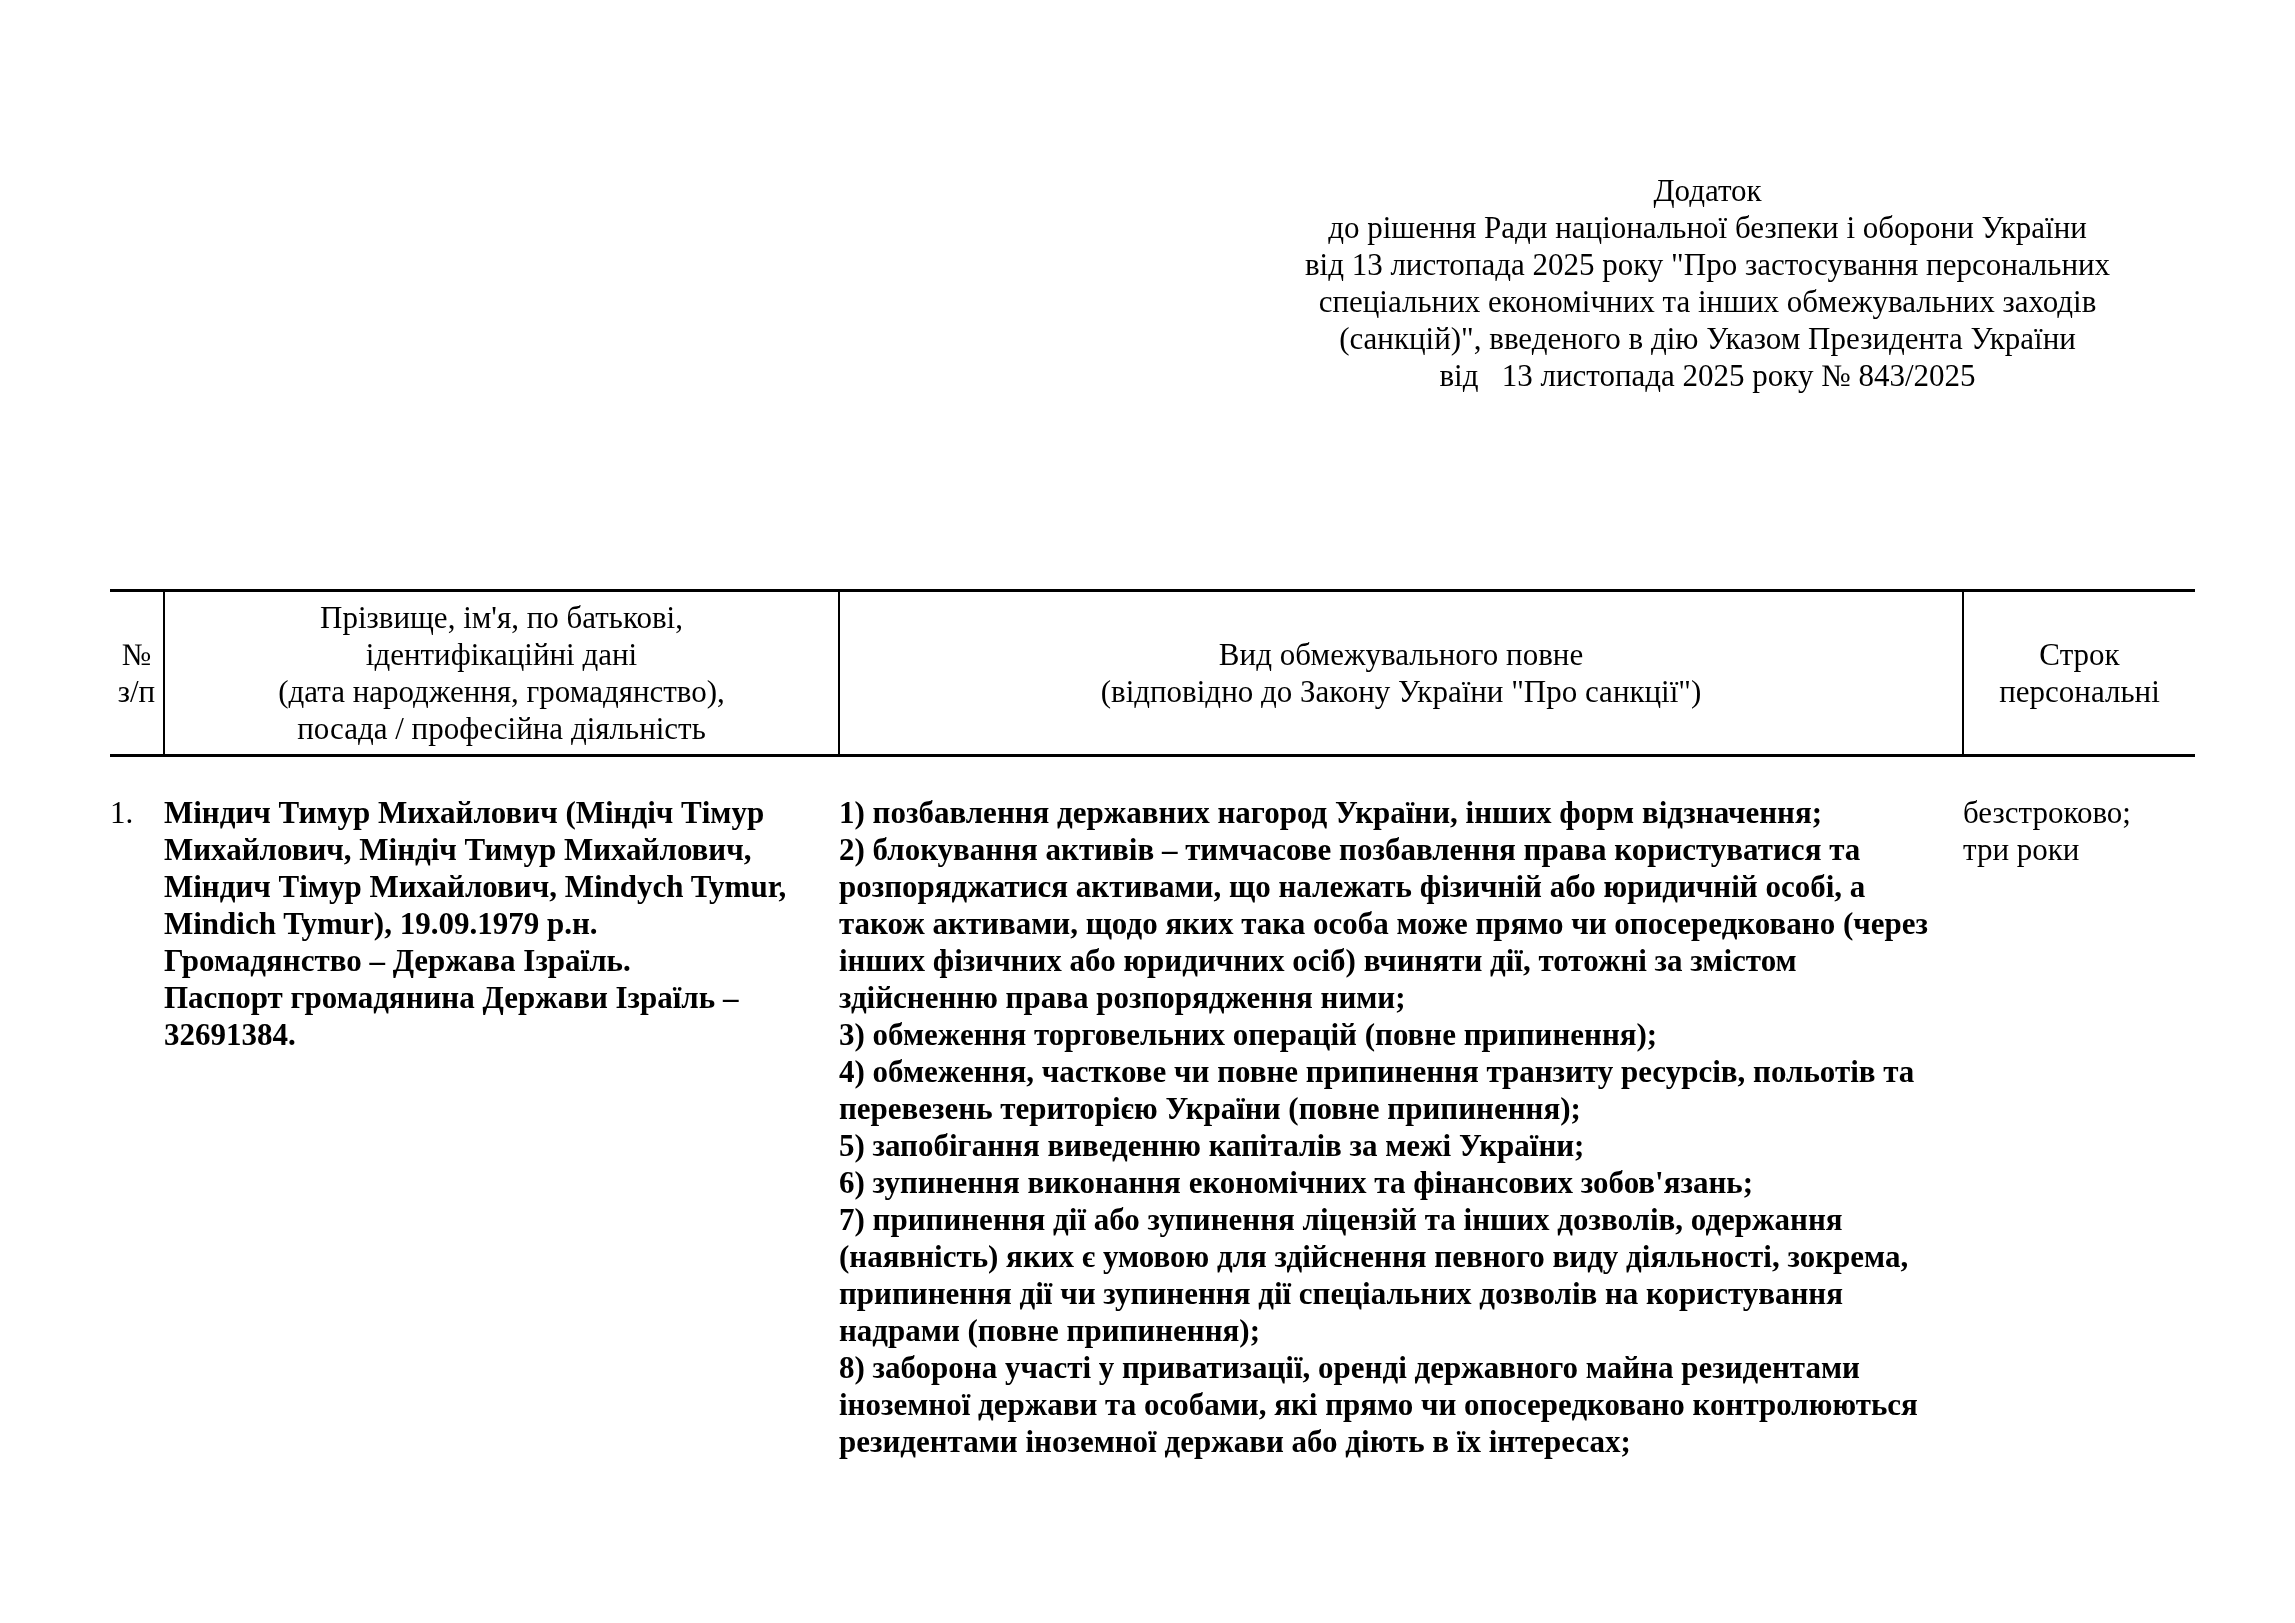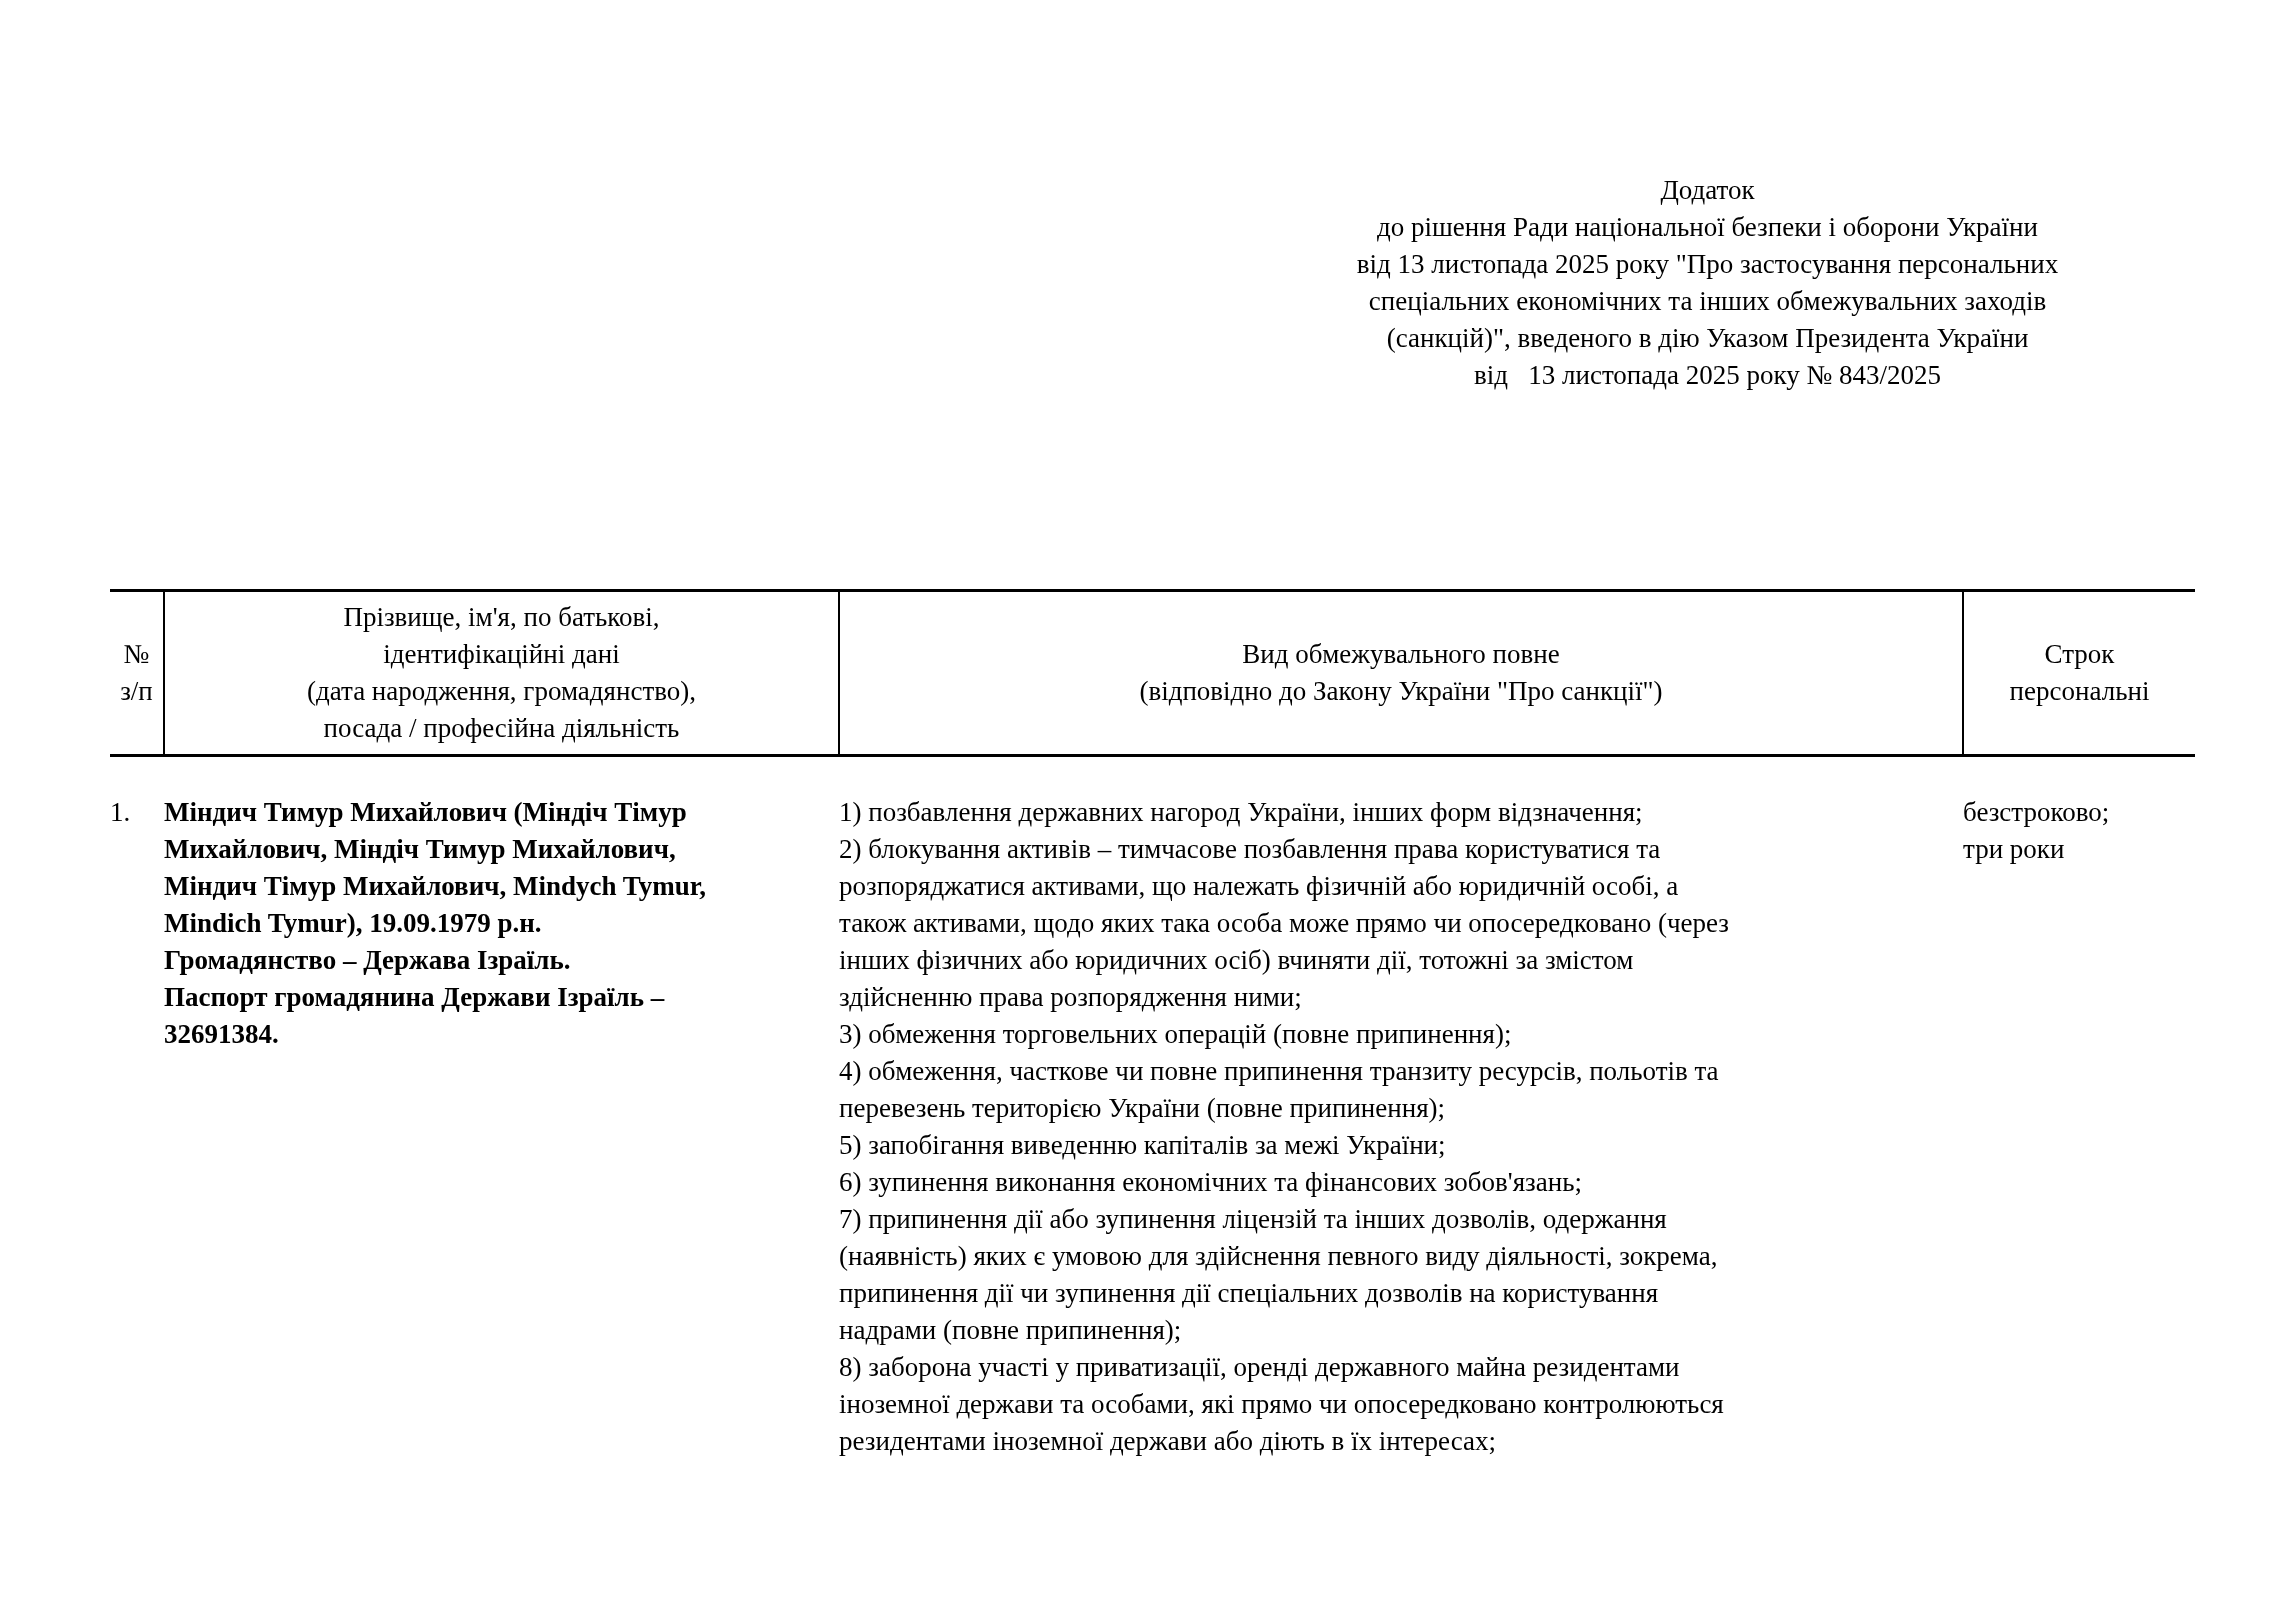--- a/index.html
+++ b/index.html
@@ -2,21 +2,21 @@
 <html style="font-size:10.5px"><head>
 <meta charset="utf-8">
 <style>
   html,body{margin:0;padding:0;background:#ffffff;}
   .page{
     position:relative;
     width:2295px;height:1623px;
     background:#ffffff;
     color:#000000;
     font-family:"Liberation Serif","DejaVu Serif",serif;
-    font-size:27px;
+    font-size:31px;
     line-height:37px;
     overflow:hidden;
   }
   .annex-header{
     position:absolute;
     left:1269px;top:172px;width:877px;
     text-align:center;
     white-space:pre-wrap;
   }
   .doc-title{
@@ -49,21 +49,21 @@
     vertical-align:top;
     padding:37px 0 0 0;
     white-space:pre-wrap;
   }
   .col-num-w{width:54px;}
   .col-person-w{width:675px;}
   .col-measures-w{width:1124px;}
   .col-term-w{width:232px;}
   .cell-num{padding-left:5.2px;}
   .cell-person{padding-left:15.7px;padding-right:23.6px;font-weight:bold;}
-  .cell-measures{padding-left:10.5px;padding-right:9.2px;}
+  .cell-measures{padding-left:10.5px;padding-right:9.2px;font-weight:bold;}
   .cell-term{padding-left:7.9px;padding-right:5.2px;}
 </style>
 </head>
 <body>
 
 <div class="page">
 
   <div class="annex-header">Додаток
 до рішення Ради національної безпеки і оборони України
 від 13 листопада 2025 року "Про застосування персональних

